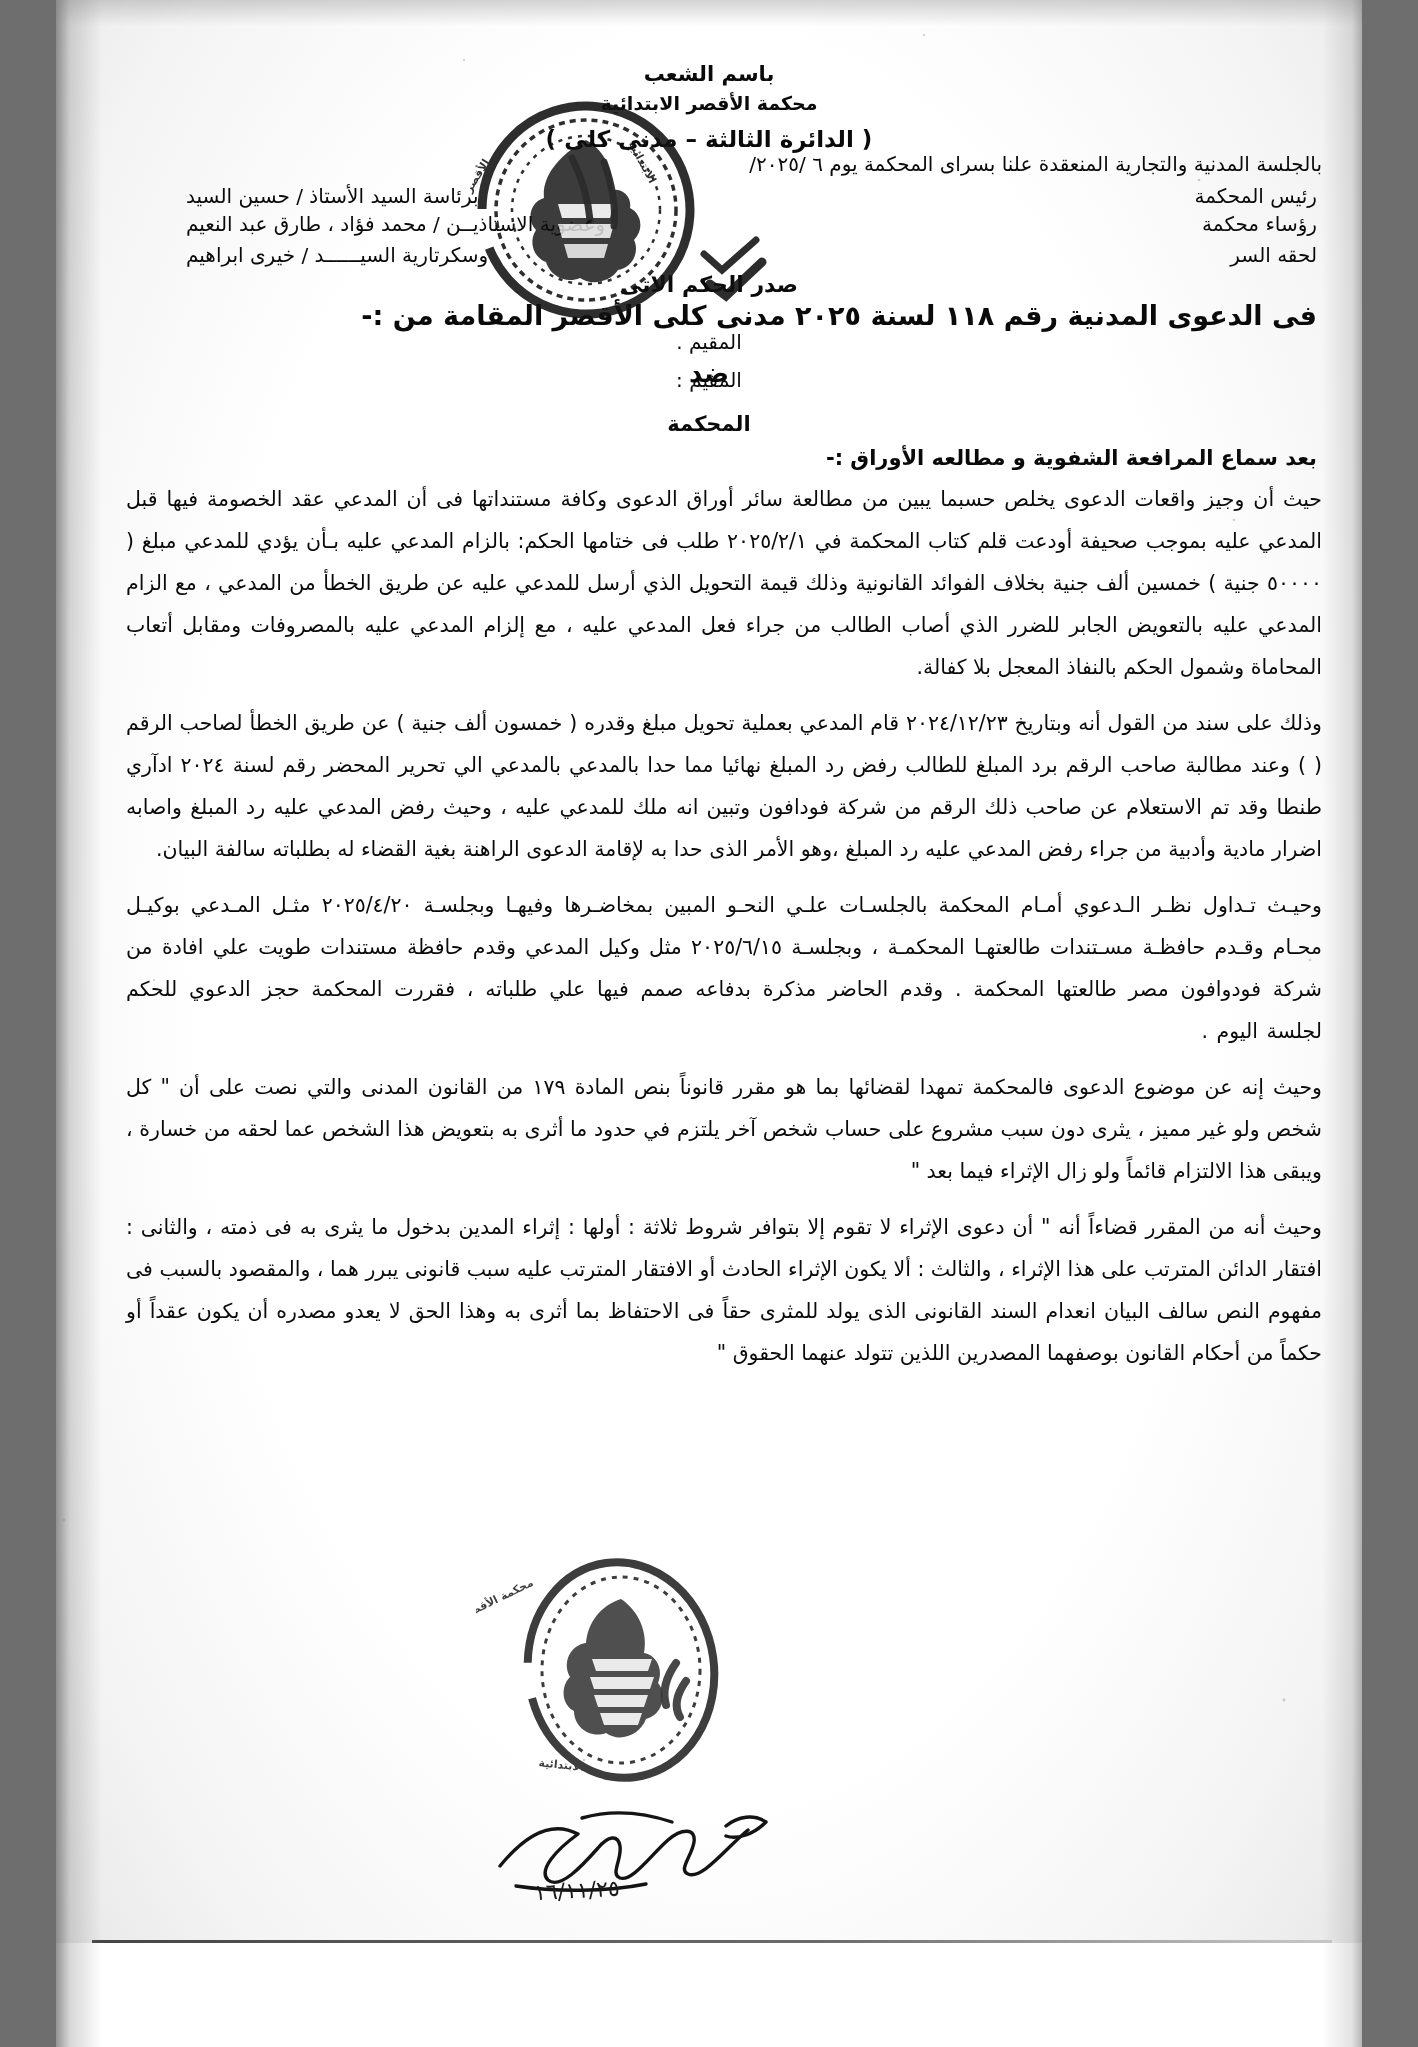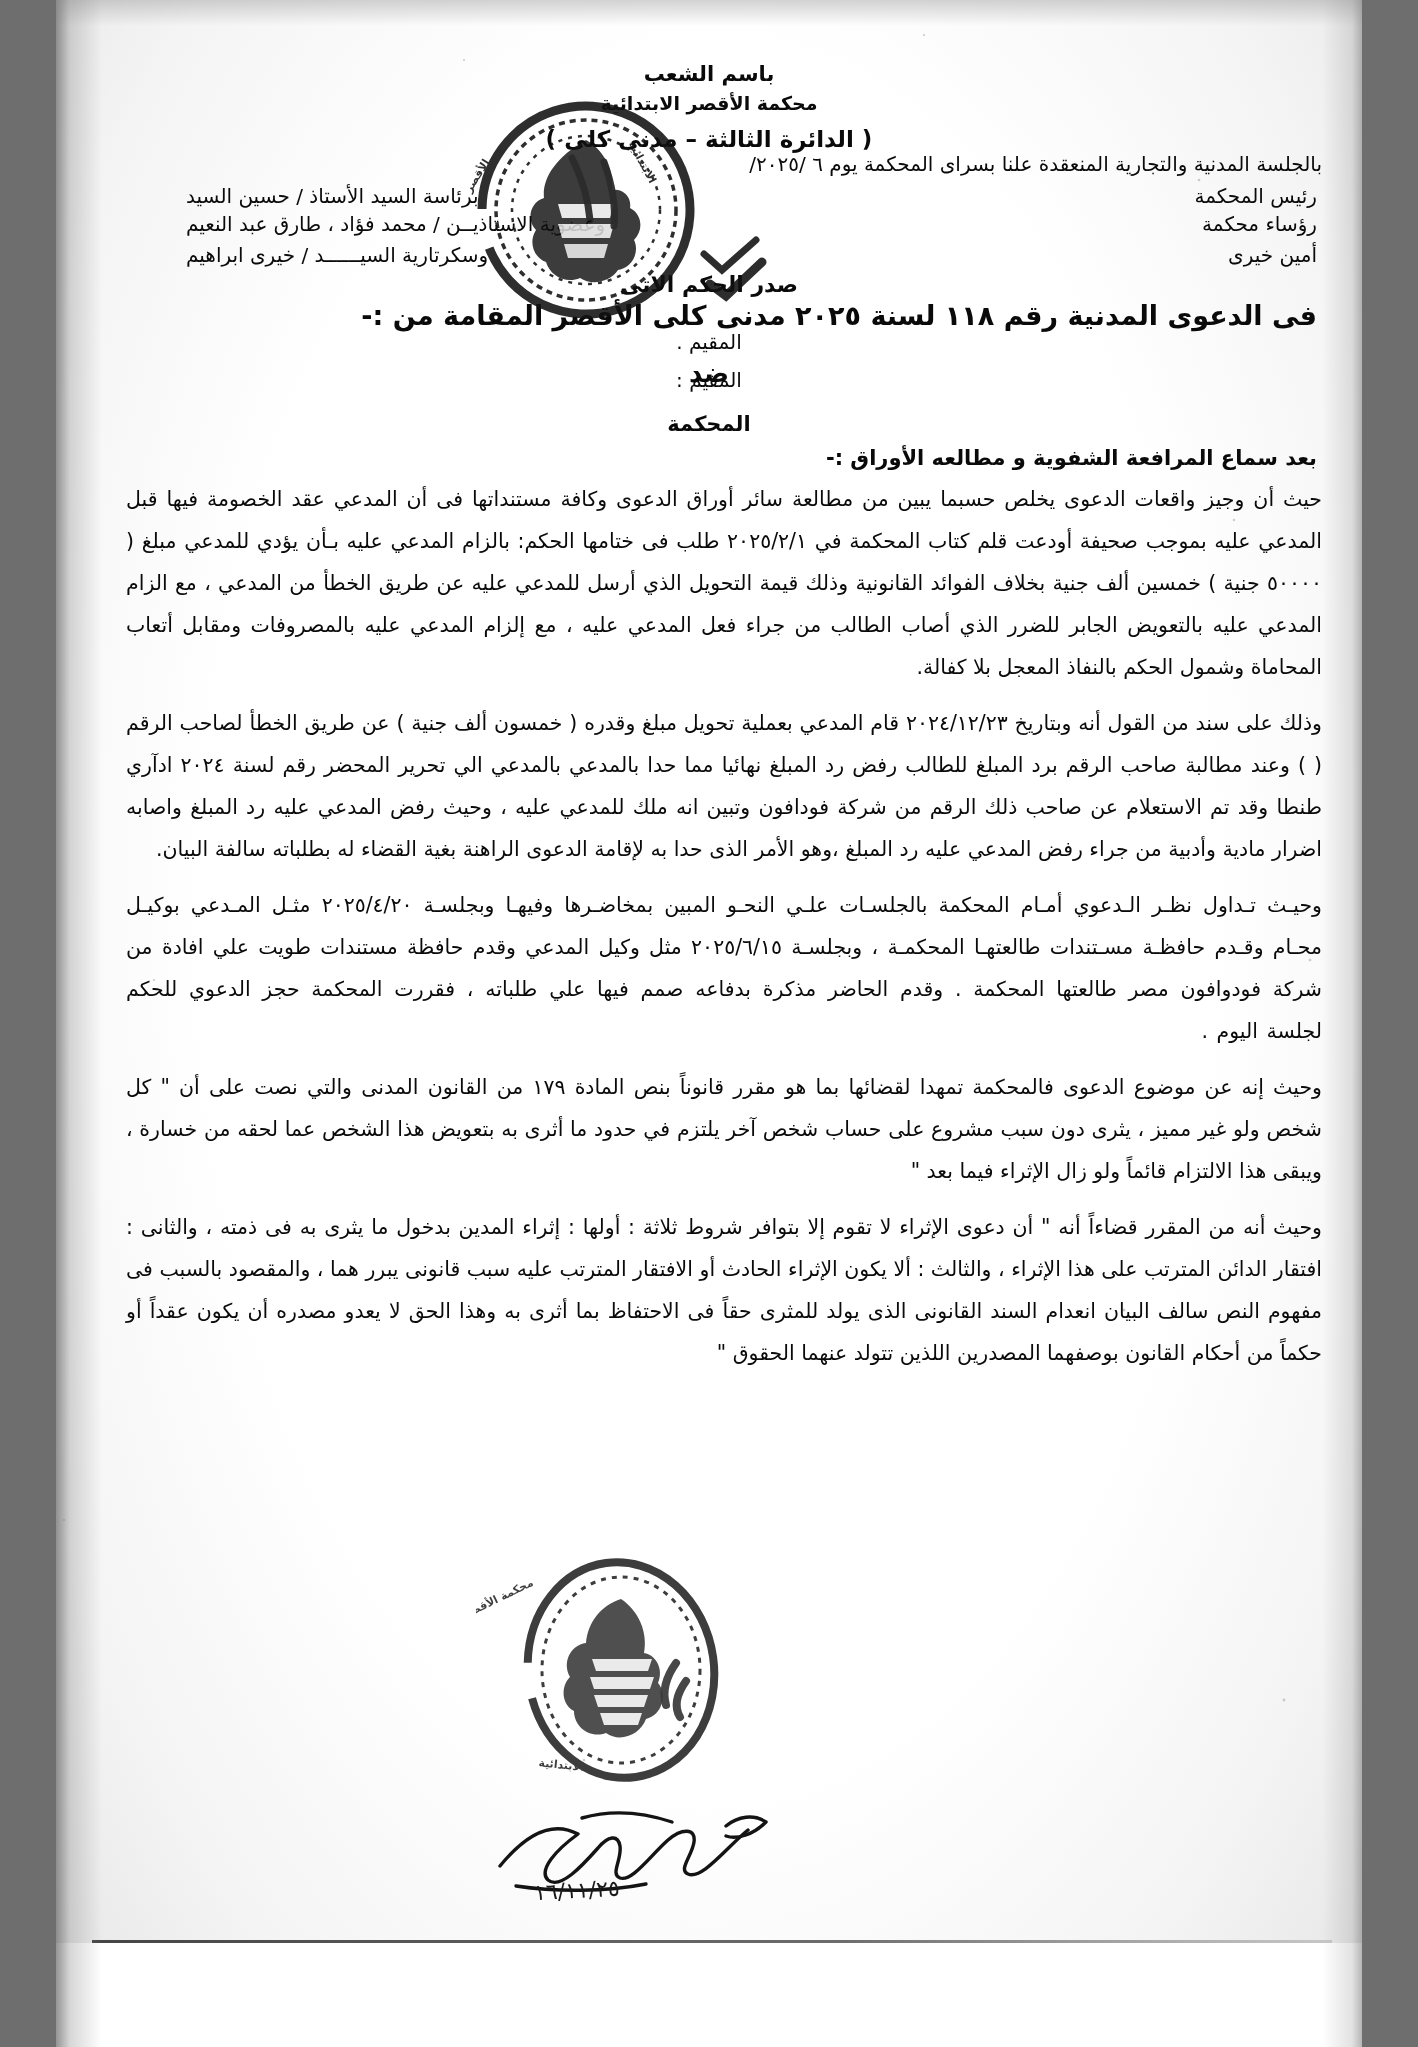--- a/index.html
+++ b/index.html
@@ -207,21 +207,21 @@
 
     <div class="panel-row panel-r1">
       <span class="role">رئيس المحكمة</span>
       <span class="name">برئاسة السيد الأستاذ / حسين السيد</span>
     </div>
     <div class="panel-row panel-r2">
       <span class="role">رؤساء محكمة</span>
       <span class="name">وعضوية الاستاذيــن /  محمد فؤاد               ،  طارق عبد النعيم</span>
     </div>
     <div class="panel-row panel-r3">
-      <span class="role">أمين خيرى</span>
+      <span class="role">لحقه السر</span>
       <span class="name">وسكرتارية السيــــــد / خيرى ابراهيم</span>
     </div>
 
     <div class="verdict-issued">صدر الحكم الاتى</div>
 
     <div class="case-line">فى الدعوى المدنية رقم ١١٨ لسنة ٢٠٢٥ مدنى كلى الأقصر  المقامة من :-</div>
 
     <div class="party party-1">المقيم .</div>
     <div class="party party-vs">ضد</div>
     <div class="party party-2">المقيم :</div>

